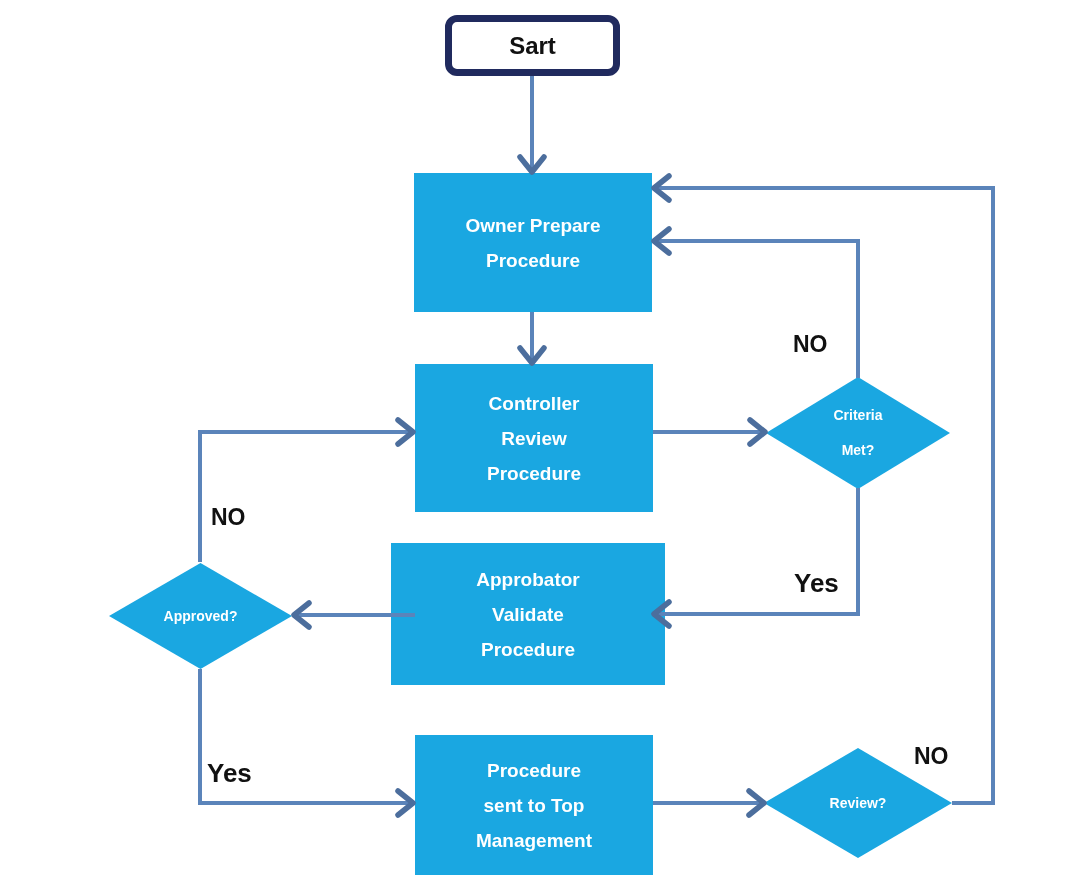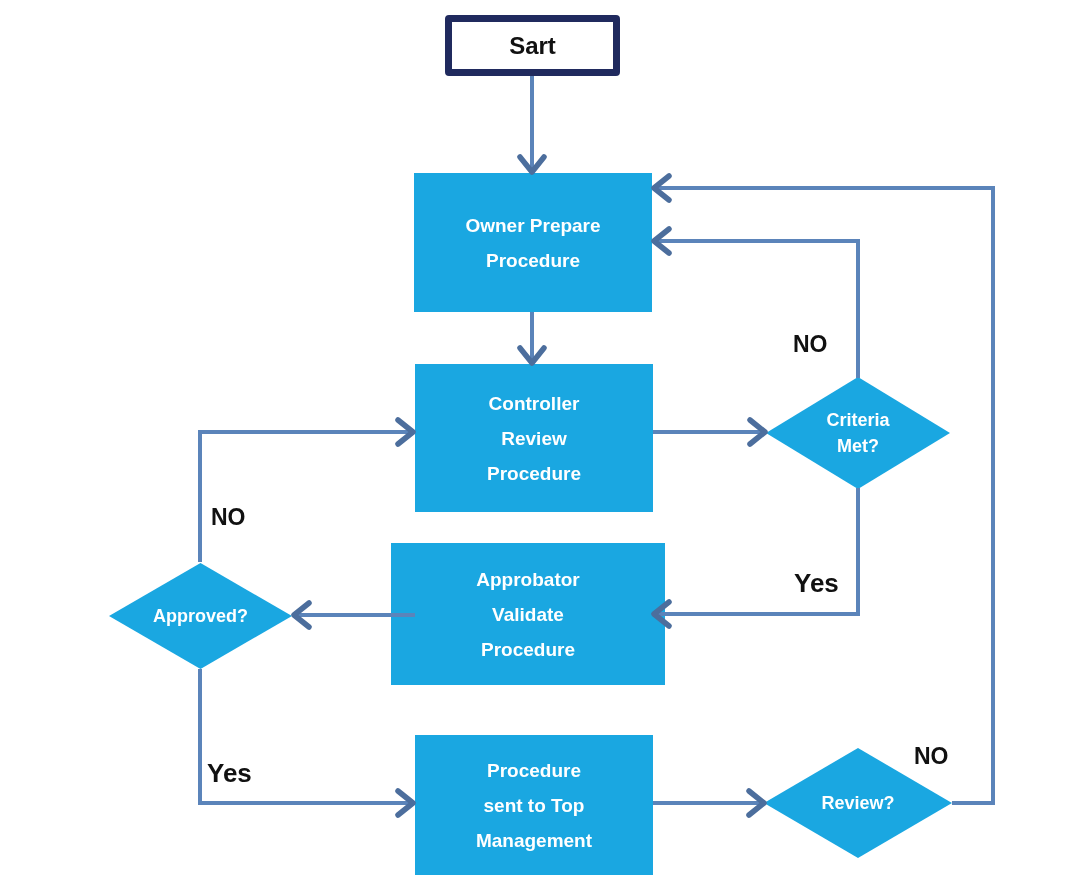--- a/index.html
+++ b/index.html
@@ -32,41 +32,41 @@
     text-align: center;
   }
   .node-label {
     white-space: pre-line;
     font-weight: bold;
     color: var(--node_text);
   }
   .terminator {
     background: var(--start_fill);
     border: 7px solid var(--start_border);
-    border-radius: 4px;
+    border-radius: 12px;
   }
   .terminator .node-label {
     color: var(--start_text);
     font-size: 24px;
     line-height: 28px;
   }
   .process {
     background: var(--node_fill);
   }
   .process .node-label {
     font-size: 19px;
     line-height: 35px;
   }
   .decision {
     background: var(--node_fill);
     clip-path: polygon(50% 0%, 100% 50%, 50% 100%, 0% 50%);
   }
   .decision .node-label {
-    font-size: 18px;
-    line-height: 26px;
+    font-size: 14px;
+    line-height: 35px;
   }
   .edge-label {
     position: absolute;
     font-weight: bold;
     color: var(--label_text);
   }
   .edge-label.no  { font-size: 23px; }
   .edge-label.yes { font-size: 26px; }
   svg.connectors {
     position: absolute;

